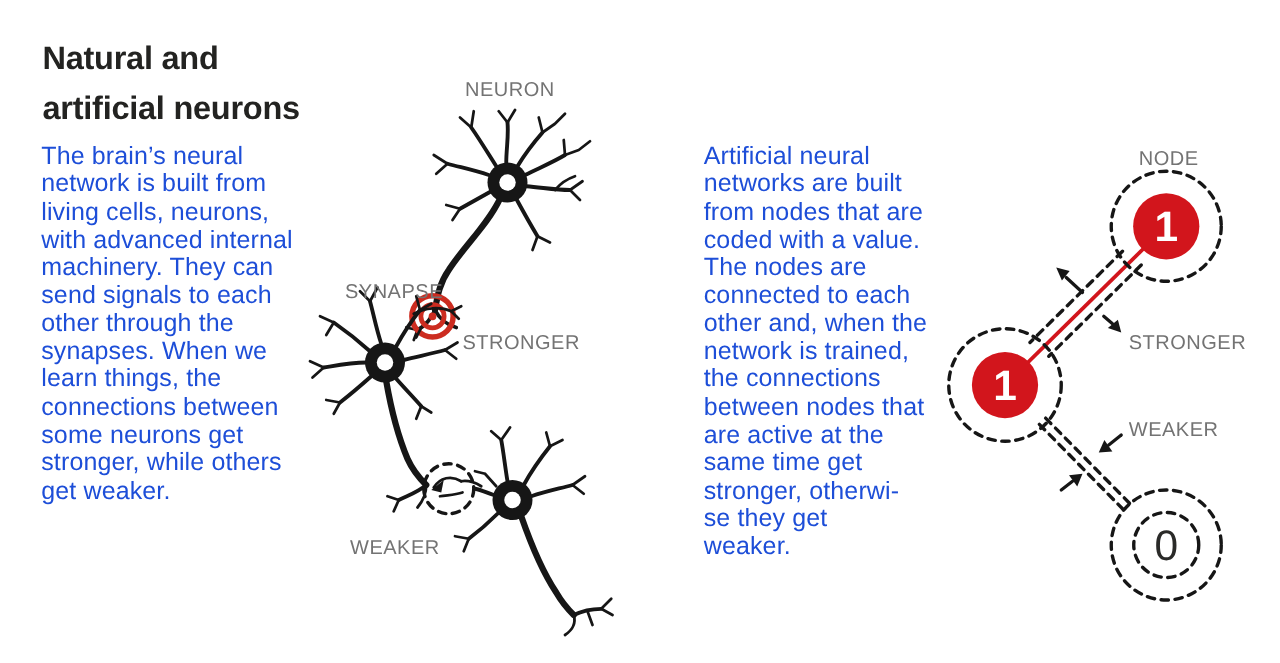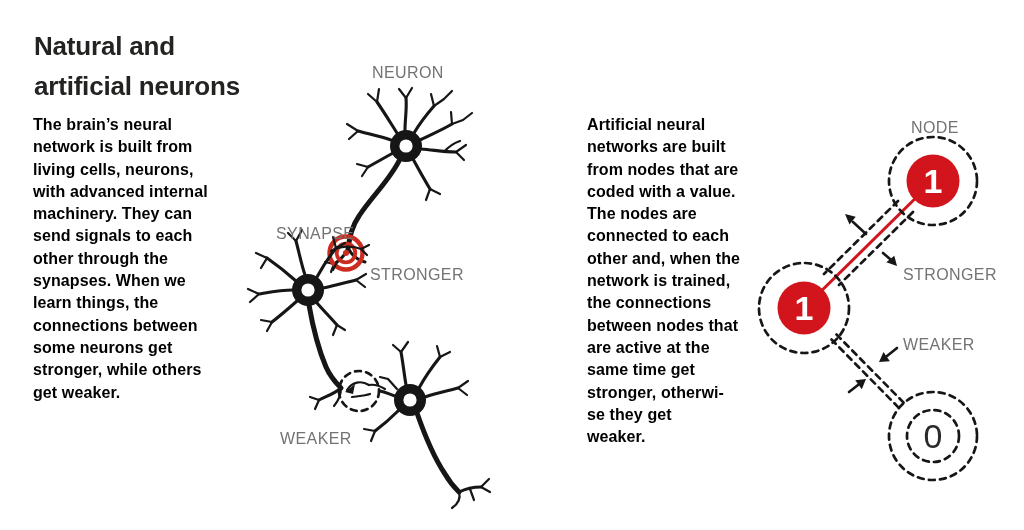--- a/index.html
+++ b/index.html
@@ -8,25 +8,25 @@
     font-family:"Liberation Sans","DejaVu Sans",sans-serif;
     overflow:hidden;
   }
   .abs{position:absolute;}
   .title{
     left:34px;top:26px;width:300px;
     font-size:26px;line-height:40px;font-weight:700;color:#232321;
     letter-spacing:-0.2px;white-space:pre-line;
   }
   .para{
-    font-size:16px;line-height:22.3px;color:#000000;
-    white-space:pre-line;letter-spacing:0.1px;font-weight:bold;
+    font-size:20px;line-height:22.3px;color:#1d4ed8;
+    white-space:pre-line;letter-spacing:0.1px;
   }
   .para-left{left:33px;top:114px;width:230px;}
-  .para-right{left:563px;top:114px;width:210px;margin-left:24px;}
+  .para-right{left:563px;top:114px;width:210px;}
   .diagram-label{
     font-size:16px;color:#737373;letter-spacing:0.4px;
     white-space:nowrap;
   }
   svg{position:absolute;overflow:visible;}
   .dendrite{fill:none;stroke:#161616;stroke-width:3.1;stroke-linecap:round;}
   .twig{fill:none;stroke:#161616;stroke-width:2.2;stroke-linecap:round;}
   .axon{fill:none;stroke:#161616;stroke-width:5;stroke-linecap:round;}
   .axon2{fill:none;stroke:#161616;stroke-width:3;stroke-linecap:round;}
   .soma{fill:#161616;}

